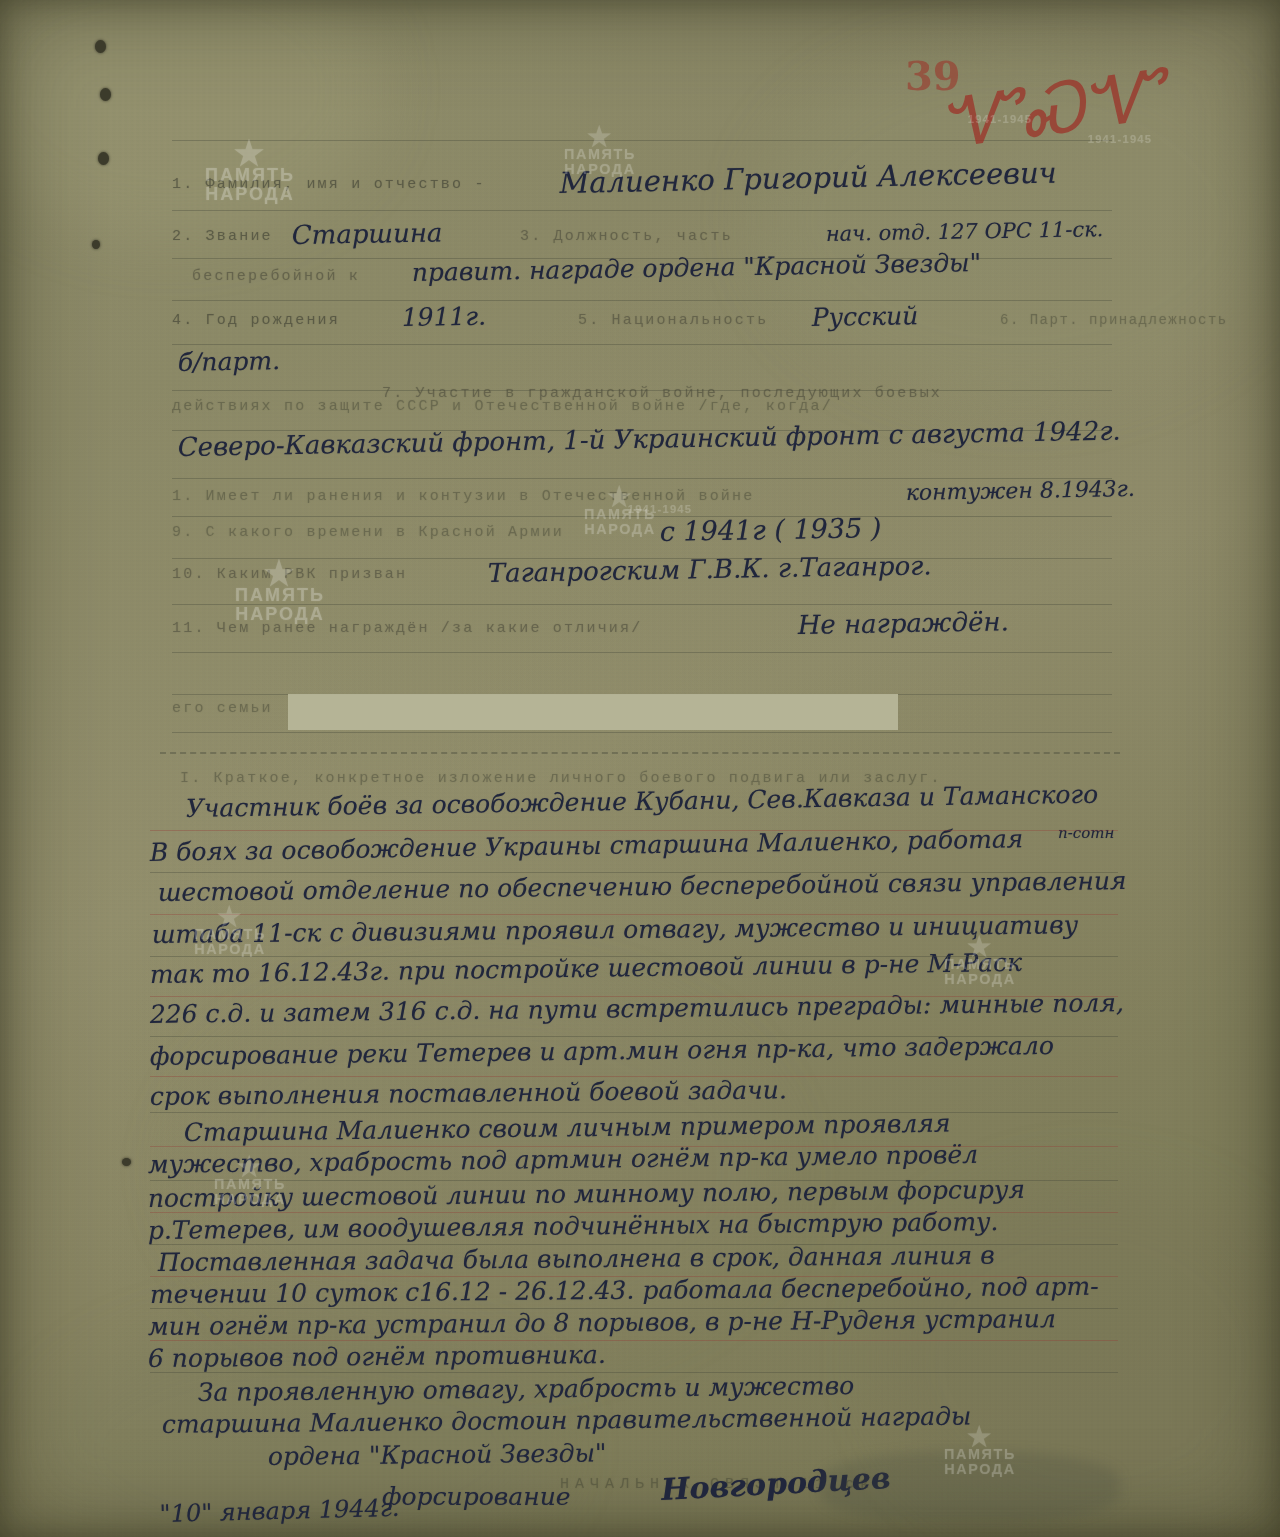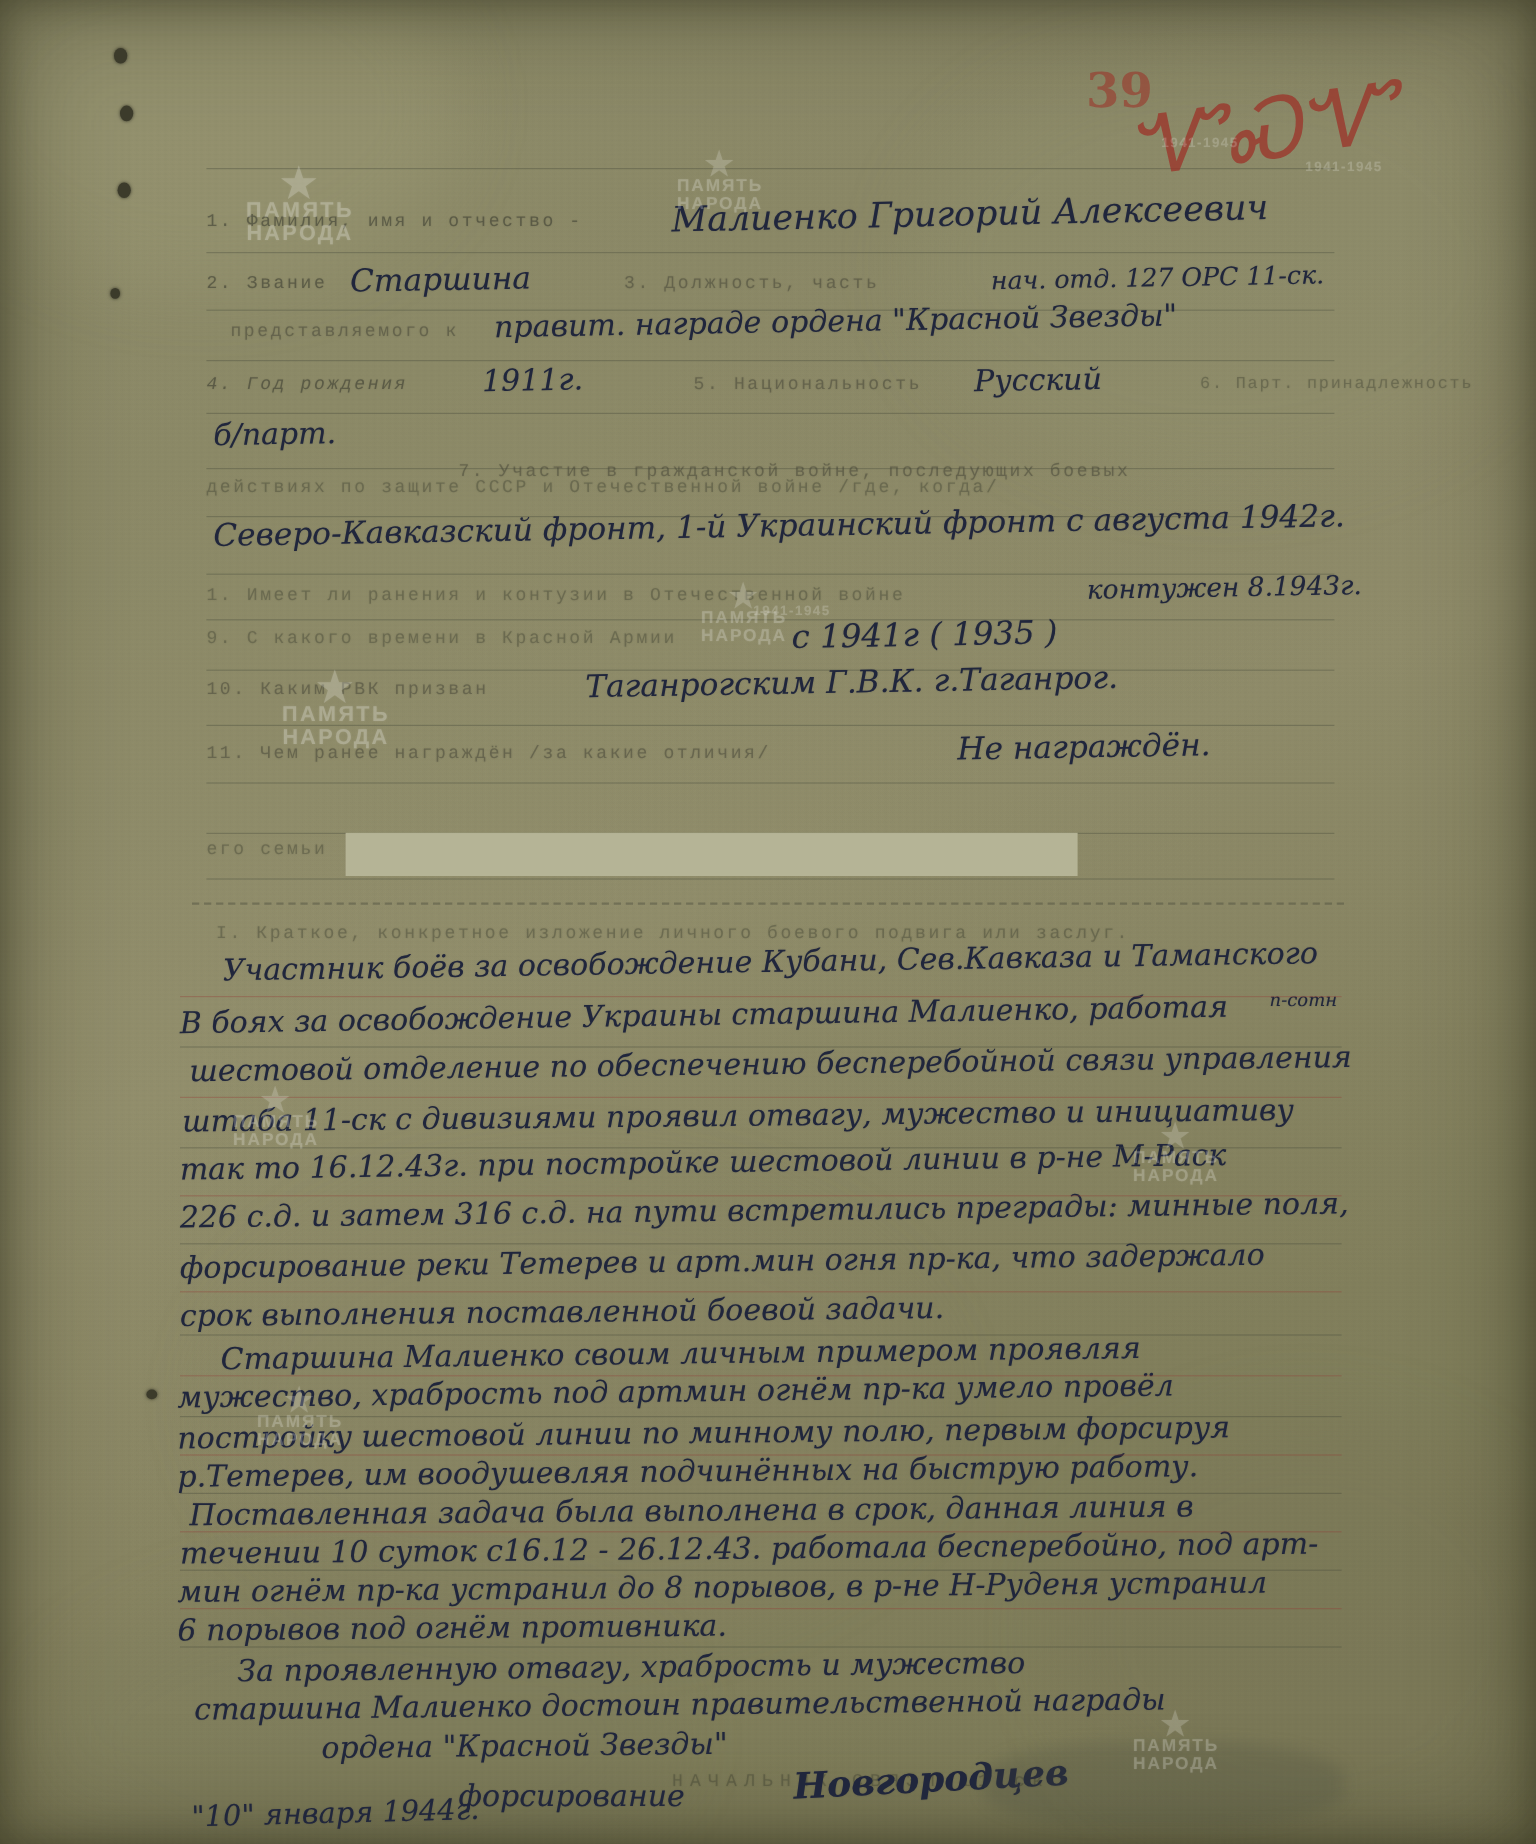--- a/index.html
+++ b/index.html
@@ -181,25 +181,25 @@
   <div class="typed" style="left:172px; top:176px;">1. Фамилия, имя и отчество -</div>
   <div class="hw" style="left:560px; top:166px; font-size:29px; transform:rotate(-1.2deg);">Малиенко Григорий Алексеевич</div>
   <div class="rule" style="left:172px; top:210px; width:940px;"></div>
 
   <div class="typed" style="left:172px; top:228px;">2. Звание</div>
   <div class="hw" style="left:292px; top:220px; font-size:26px; transform:rotate(-1deg);">Старшина</div>
   <div class="typed faint" style="left:520px; top:228px;">3. Должность, часть</div>
   <div class="hw" style="left:826px; top:222px; font-size:21px; transform:rotate(-1deg);">нач. отд. 127 ОРС 11-ск.</div>
   <div class="rule" style="left:172px; top:258px; width:940px;"></div>
 
-  <div class="typed faint" style="left:192px; top:268px;">представляемого к</div>
+  <div class="typed faint" style="left:192px; top:268px;">бесперебойной к</div>
   <div class="hw" style="left:412px; top:258px; font-size:25px; transform:rotate(-1deg);">правит. награде ордена "Красной Звезды"</div>
   <div class="rule" style="left:172px; top:300px; width:940px;"></div>
 
-  <div class="typed" style="left:172px; top:312px;font-style:italic;">4. Год рождения</div>
+  <div class="typed" style="left:172px; top:312px;">4. Год рождения</div>
   <div class="hw" style="left:402px; top:303px; font-size:25px; transform:rotate(-1deg);">1911г.</div>
   <div class="typed faint" style="left:578px; top:312px;">5. Национальность</div>
   <div class="hw" style="left:812px; top:303px; font-size:25px; transform:rotate(-1deg);">Русский</div>
   <div class="typed vfaint" style="left:1000px; top:312px; font-size:14px; letter-spacing:1.5px;">6. Парт. принадлежность</div>
   <div class="hw" style="left:178px; top:348px; font-size:25px; transform:rotate(-1deg);">б/парт.</div>
   <div class="rule" style="left:172px; top:344px; width:940px;"></div>
 
   <div class="typed faint" style="left:382px; top:362px;margin-top:23px;">7. Участие в гражданской войне, последующих боевых</div>
   <div class="rule" style="left:172px; top:390px; width:940px;"></div>
   <div class="typed vfaint" style="left:172px; top:398px;">действиях по защите СССР и Отечественной войне /где, когда/</div>

